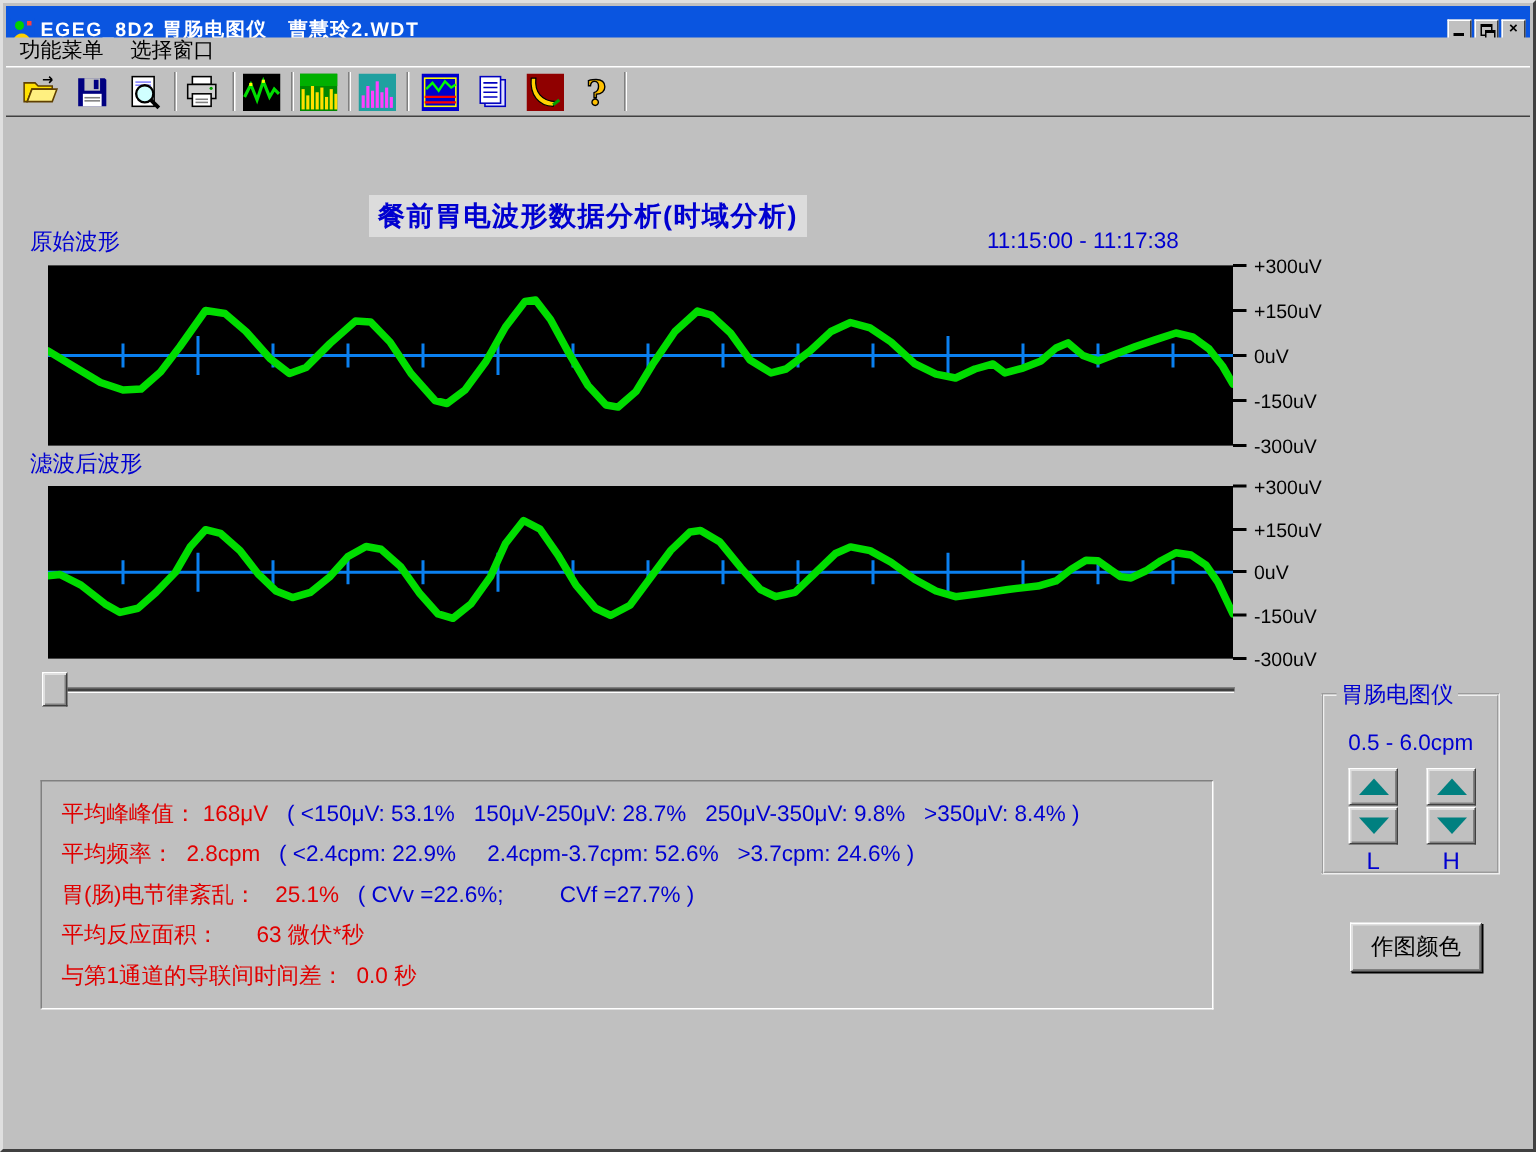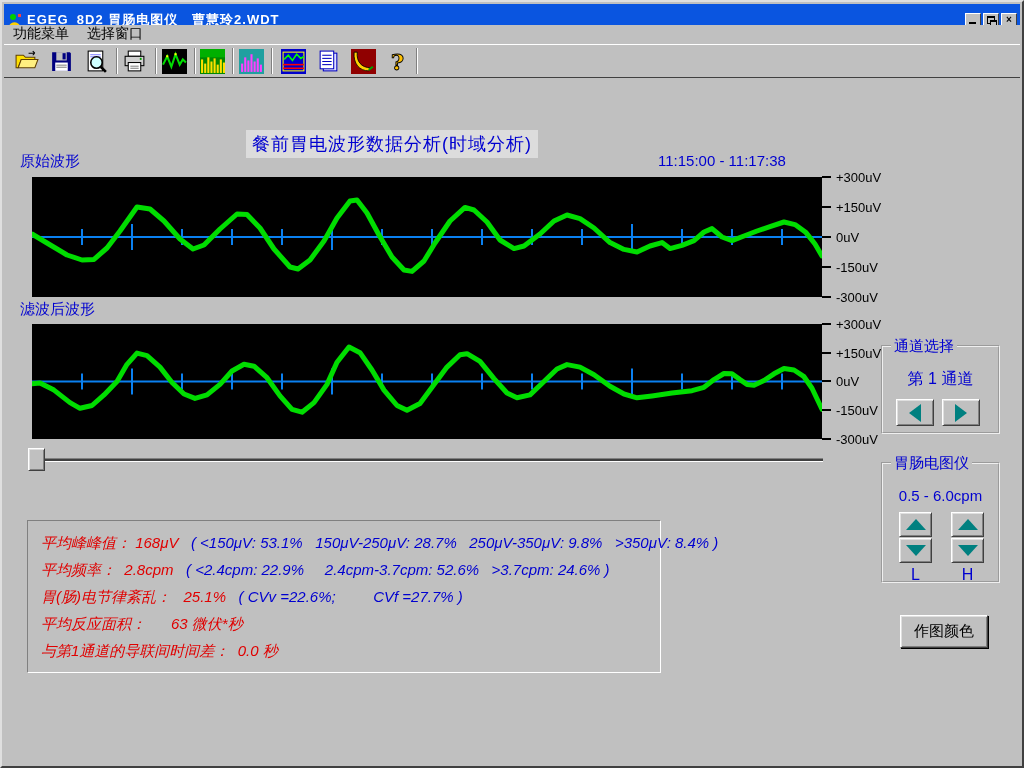--- a/index.html
+++ b/index.html
@@ -32,21 +32,21 @@
              border-top:1px solid #fff; }
   .tbtn { position:absolute; top:4px; width:25px; height:25px; background:#c0c0c0; border:none; padding:0; }
   .tbtn svg { width:25px; height:25px; display:block; }
   .tsep { position:absolute; top:3px; width:2px; height:26px; border-left:1px solid #808080; border-right:1px solid #fff; }
 
   
   .client { position:absolute; top:75px; left:2px; right:2px; bottom:2px; background:#c0c0c0;
             border-top:1px solid #404040; }
 
   .heading { position:absolute; left:244px; top:128px; background:#dcdcdc; color:#0000d0;
-             font-size:18px; font-weight:normal; padding:2px 6px; white-space:pre; letter-spacing:1px; }
+             font-size:18px; font-weight:bold; padding:2px 6px; white-space:pre; letter-spacing:1px; }
   .time-range { position:absolute; left:656px; top:150px; color:#0000d0; font-size:15px; white-space:pre; }
   .wave-label { position:absolute; left:18px; color:#0000d0; font-size:15px; white-space:pre; }
   .wave-label.raw { top:150px; }
   .wave-label.filt { top:298px; }
 
   .wave-panel { position:absolute; left:30px; width:790px; background:#000; }
   .wave-panel.p1 { top:175px; height:120px; }
   .wave-panel.p2 { top:322px; height:115px; }
   .wave-panel svg { display:block; }
 
@@ -55,22 +55,22 @@
   .axis-text { font-size:13px; color:#000; white-space:pre; }
 
   
   .slider-track { position:absolute; left:30px; top:456px; width:791px; height:4px;
                   background:#404040; border-bottom:1px solid #fff; border-top:1px solid #808080; }
   .slider-thumb { position:absolute; left:26px; top:446px; width:17px; height:23px;
                   background:#c0c0c0; border:1px solid; border-color:#fff #404040 #404040 #fff;
                   box-shadow:inset 1px 1px 0 #dfdfdf, inset -1px -1px 0 #808080; }
 
   
-  .stats { position:absolute; left:25px; top:518px; width:634px; height:153px;
-           border:1px solid; border-color:#808080 #fff #fff #808080; padding:8px 0 0 13px;font-style:italic; }
+  .stats { position:absolute; left:25px; top:518px; width:782px; height:153px;
+           border:1px solid; border-color:#808080 #fff #fff #808080; padding:8px 0 0 13px; }
   .stat-line { font-size:15px; line-height:27px; white-space:pre; }
   .stat-red { color:#e00000; white-space:pre; }
   .stat-blue { color:#0000d0; white-space:pre; }
 
   
   .groupbox { position:absolute; left:879px; width:119px; border:2px groove #efefef; }
   .gb-legend { position:absolute; top:-10px; left:8px; background:#c0c0c0; color:#0000d0;
                font-size:15px; padding:0 3px; white-space:pre; }
   .gb-wave { top:228px; height:89px; }
   .gb-chan { top:343px; height:89px; }
@@ -359,30 +359,20 @@
 
   <div class="stats">
     <div class="stat-line"><span class="stat-red">平均峰峰值： 168μV</span><span class="stat-blue">   ( &lt;150μV: 53.1%   150μV-250μV: 28.7%   250μV-350μV: 9.8%   &gt;350μV: 8.4% )</span></div>
     <div class="stat-line"><span class="stat-red">平均频率：  2.8cpm</span><span class="stat-blue">   ( &lt;2.4cpm: 22.9%     2.4cpm-3.7cpm: 52.6%   &gt;3.7cpm: 24.6% )</span></div>
     <div class="stat-line"><span class="stat-red">胃(肠)电节律紊乱：   25.1%</span><span class="stat-blue">   ( CVv =22.6%;         CVf =27.7% )</span></div>
     <div class="stat-line"><span class="stat-red">平均反应面积：      63 微伏*秒</span></div>
     <div class="stat-line"><span class="stat-red">与第1通道的导联间时间差：  0.0 秒</span></div>
   </div>
 
 
-  <div class="groupbox gb-chan">
-    <span class="gb-legend">通道选择</span>
-    <div class="chan-value">第 1 通道</div>
-    <button class="nav-btn" style="left:13px">
-        <span class="tri-left"></span>
-      </button>
-    <button class="nav-btn" style="left:59px">
-        <span class="tri-right"></span>
-      </button>
-  </div>
 
   <div class="groupbox gb-filt">
     <span class="gb-legend">胃肠电图仪</span>
     <div class="filt-range">0.5 - 6.0cpm</div>
     <button class="spin-btn" style="left:16px; top:48px">
         <span class="tri-up"></span>
       </button>
     <button class="spin-btn" style="left:16px; top:74px">
         <span class="tri-down"></span>
       </button>

